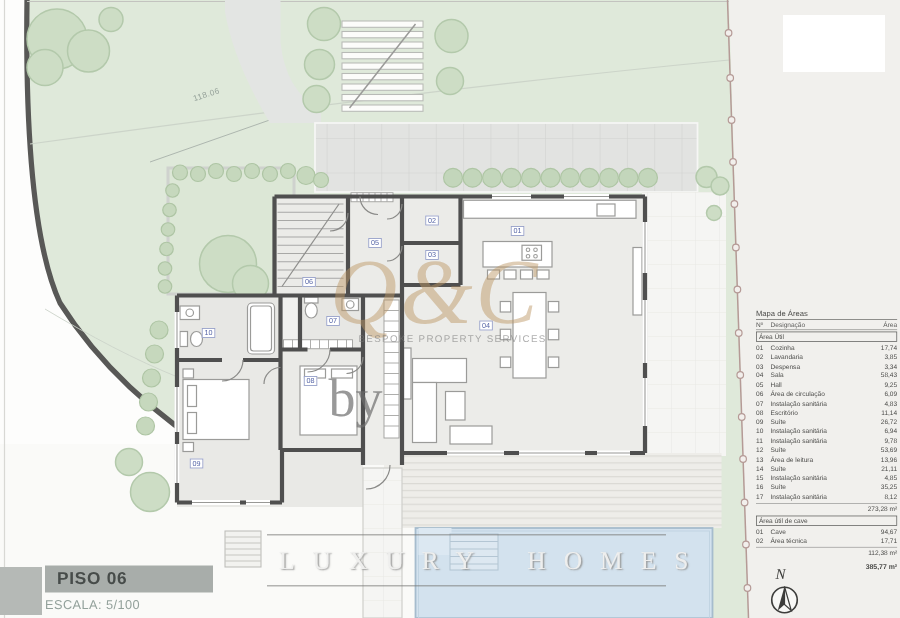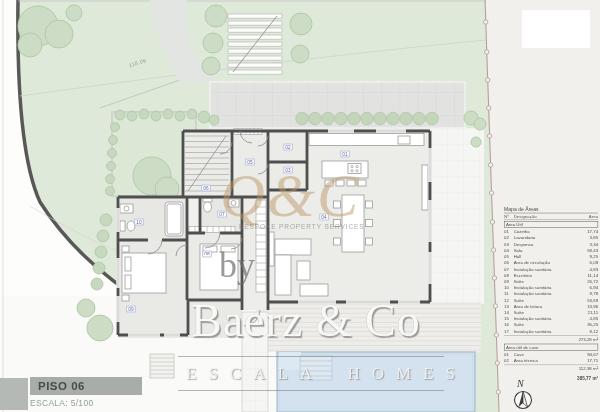--- a/index.html
+++ b/index.html
@@ -295,23 +295,22 @@
 <div class="rlabel" style="left:222px;top:214px">07</div>
 <div class="rlabel" style="left:207px;top:254px">08</div>
 <div class="rlabel" style="left:131px;top:309px">09</div>
 <div class="rlabel" style="left:139px;top:222px">10</div>
 
 <div class="dlabel">118.06</div>
 
 <div class="wm wm-monogram">Q&amp;C</div>
 <div class="wm wm-tagline">BESPOKE PROPERTY SERVICES</div>
 <div class="wm wm-by">by</div>
-<div class="wm wm-brand">Baerz &amp; Co</div>
 <div class="wm-line" style="top:356px"></div>
-<div class="wm wm-sub">ESCALA HOMES</div>
+<div class="wm wm-sub">LUXURY HOMES</div>
 <div class="wm-line" style="top:390px"></div>
 
 <div class="piso-block"></div>
 <div class="piso-bar">PISO 06</div>
 <div class="escala">ESCALA: 5/100</div>
 
 <div class="nlabel">N</div>
 
 <div class="table-wrap">
   <div class="table-inner">

